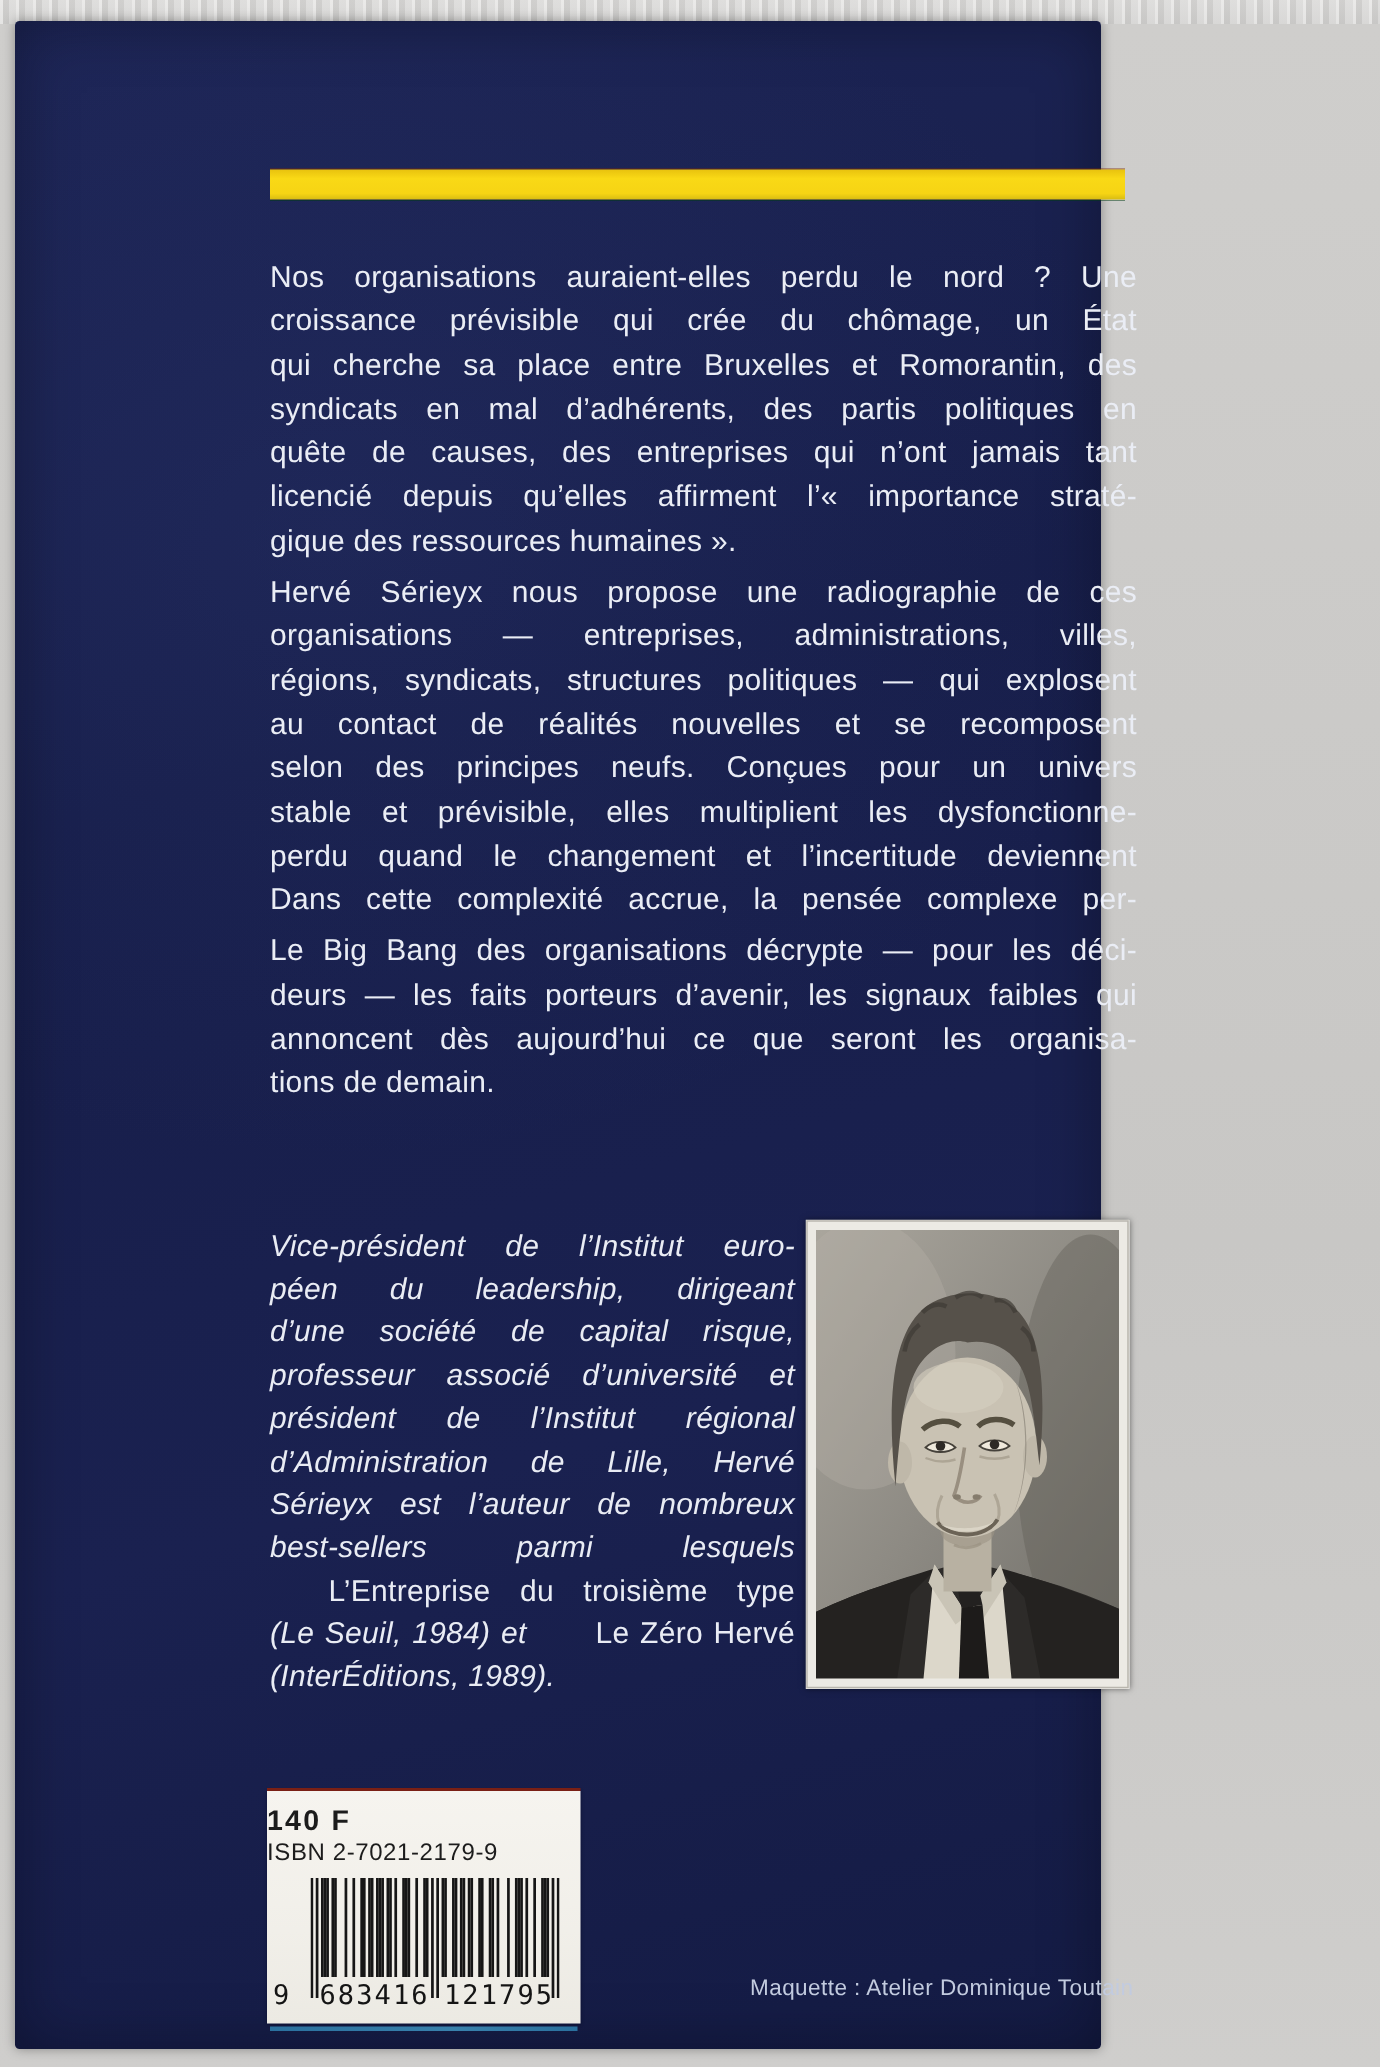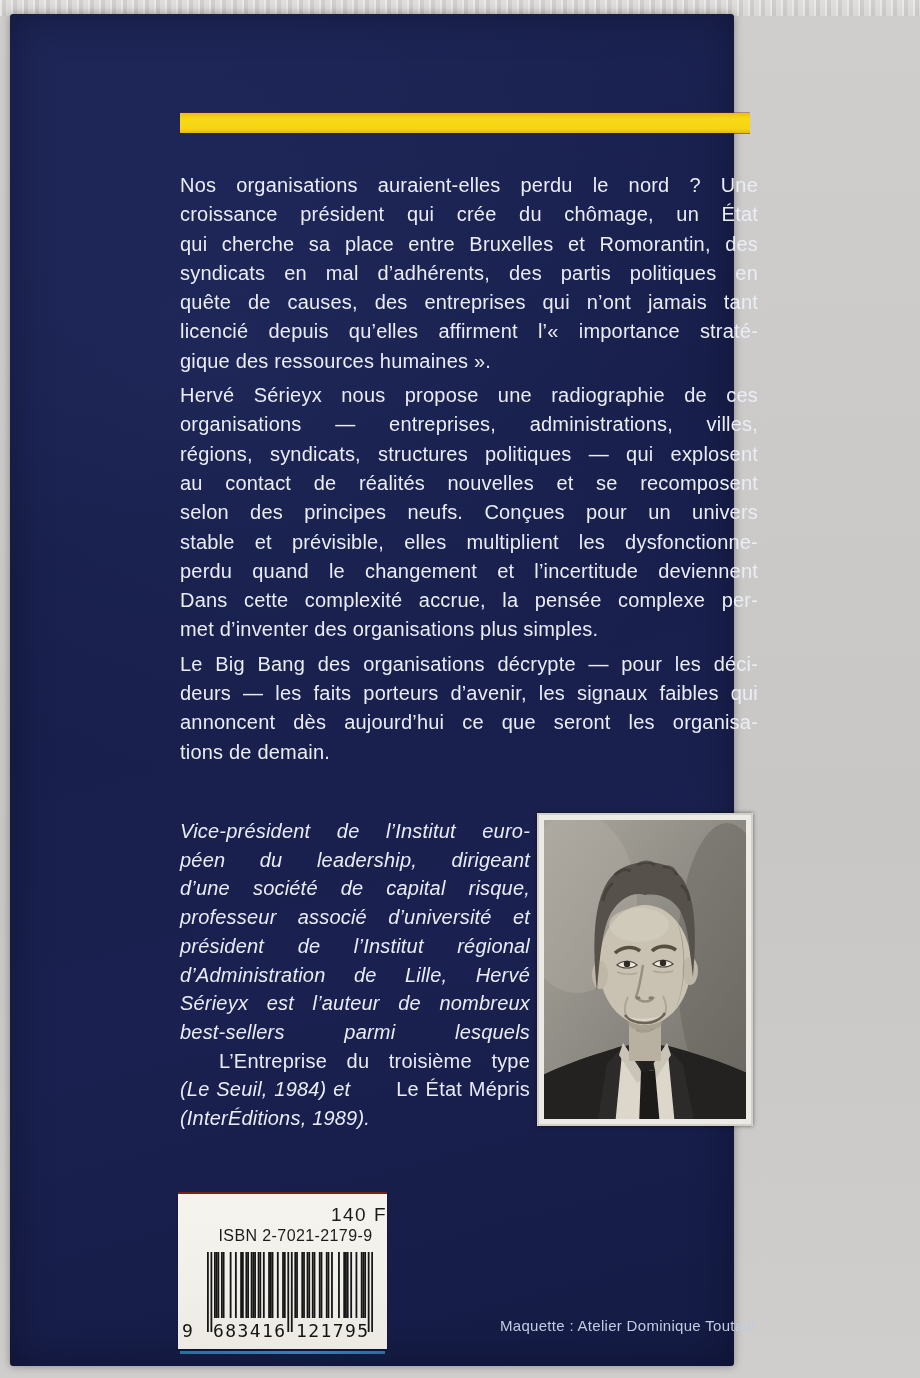--- a/index.html
+++ b/index.html
@@ -44,25 +44,25 @@
     box-shadow:0 0 4px rgba(0,0,0,.5);
   }
   .portrait svg{display:block;}
   .price-box{
     position:absolute;left:168px;top:1178px;width:209px;height:155px;
     background:linear-gradient(180deg,#f6f4ef 0%,#f1efe9 60%,#eceae3 100%);
     border-top:2px solid #7a2015;
     box-shadow:0 1px 2px rgba(0,0,20,.4);
   }
   .price{
-    position:absolute;left:0;top:10px;width:100%;text-align:right;
-    color:#1c1c1c;font-size:19px;letter-spacing:1.5px;
+    position:absolute;left:0;top:10px;width:100%;text-align:left;
+    color:#1c1c1c;font-size:19px;letter-spacing:1.5px;font-weight:bold;
   }
   .isbn{
-    position:absolute;left:13px;top:33px;width:100%;text-align:center;
+    position:absolute;left:0;top:33px;width:100%;text-align:left;
     color:#1c1c1c;font-size:16px;letter-spacing:.4px;
   }
   .barcode-bars{position:absolute;left:29px;top:58px;width:166px;height:80px;}
   .bc-digits{
     position:absolute;left:0;top:126px;width:100%;height:24px;
     font-family:"DejaVu Sans Mono", monospace;font-size:18px;color:#141414;
   }
   .bc-digits span{position:absolute;top:0;}
   .bc-first{left:4px;}
   .bc-g1{left:35px;letter-spacing:1.4px;}
@@ -81,57 +81,56 @@
 
 <div class="scan-edge"></div>
 
 <div class="book">
 
   <div class="stripe"></div>
 
   <div class="synopsis">
     <div class="para">
         <div class="tline"><span>Nos organisations auraient-elles perdu le nord ? Une</span></div>
-        <div class="tline"><span>croissance président qui crée du chômage, un État</span></div>
+        <div class="tline"><span>croissance prévisible qui crée du chômage, un État</span></div>
         <div class="tline"><span>qui cherche sa place entre Bruxelles et Romorantin, des</span></div>
         <div class="tline"><span>syndicats en mal d’adhérents, des partis politiques en</span></div>
         <div class="tline"><span>quête de causes, des entreprises qui n’ont jamais tant</span></div>
         <div class="tline"><span>licencié depuis qu’elles affirment l’« importance straté-</span></div>
         <div class="tline last"><span>gique des ressources humaines ».</span></div>
       </div>
     <div class="para">
         <div class="tline"><span>Hervé Sérieyx nous propose une radiographie de ces</span></div>
         <div class="tline"><span>organisations — entreprises, administrations, villes,</span></div>
         <div class="tline"><span>régions, syndicats, structures politiques — qui explosent</span></div>
         <div class="tline"><span>au contact de réalités nouvelles et se recomposent</span></div>
         <div class="tline"><span>selon des principes neufs. Conçues pour un univers</span></div>
         <div class="tline"><span>stable et prévisible, elles multiplient les dysfonctionne-</span></div>
         <div class="tline"><span>perdu quand le changement et l’incertitude deviennent</span></div>
         <div class="tline"><span>Dans cette complexité accrue, la pensée complexe per-</span></div>
-        <div class="tline last"><span>met d’inventer des organisations plus simples.</span></div>
       </div>
     <div class="para">
         <div class="tline"><span class="seg-it">Le Big Bang des organisations</span><span> décrypte — pour les déci-</span></div>
         <div class="tline"><span>deurs — les faits porteurs d’avenir, les signaux faibles qui</span></div>
         <div class="tline"><span>annoncent dès aujourd’hui ce que seront les organisa-</span></div>
         <div class="tline last"><span>tions de demain.</span></div>
       </div>
   </div>
 
   <div class="bio">
       <div class="tline"><span>Vice-président de l’Institut euro-</span></div>
       <div class="tline"><span>péen du leadership, dirigeant</span></div>
       <div class="tline"><span>d’une société de capital risque,</span></div>
       <div class="tline"><span>professeur associé d’université et</span></div>
       <div class="tline"><span>président de l’Institut régional</span></div>
       <div class="tline"><span>d’Administration de Lille, Hervé</span></div>
       <div class="tline"><span>Sérieyx est l’auteur de nombreux</span></div>
       <div class="tline"><span>best-sellers parmi lesquels</span></div>
       <div class="tline"><span class="seg-rm">L’Entreprise du troisième type</span></div>
-      <div class="tline"><span class="seg-it">(Le Seuil, 1984) et </span><span class="seg-rm">Le État Mépris</span></div>
+      <div class="tline"><span class="seg-it">(Le Seuil, 1984) et </span><span class="seg-rm">Le Zéro Hervé</span></div>
       <div class="tline last"><span>(InterÉditions, 1989).</span></div>
     </div>
 
   <div class="portrait" role="img" aria-label="black and white portrait of the author">
     <svg width="216" height="313" viewBox="0 0 216 313" xmlns="http://www.w3.org/2000/svg">
       <defs>
         <linearGradient id="pbg" x1="0" y1="0" x2="1" y2="1">
           <stop offset="0" stop-color="#aaa69d"></stop>
           <stop offset="0.5" stop-color="#8d8a83"></stop>
           <stop offset="1" stop-color="#6f6d67"></stop>

